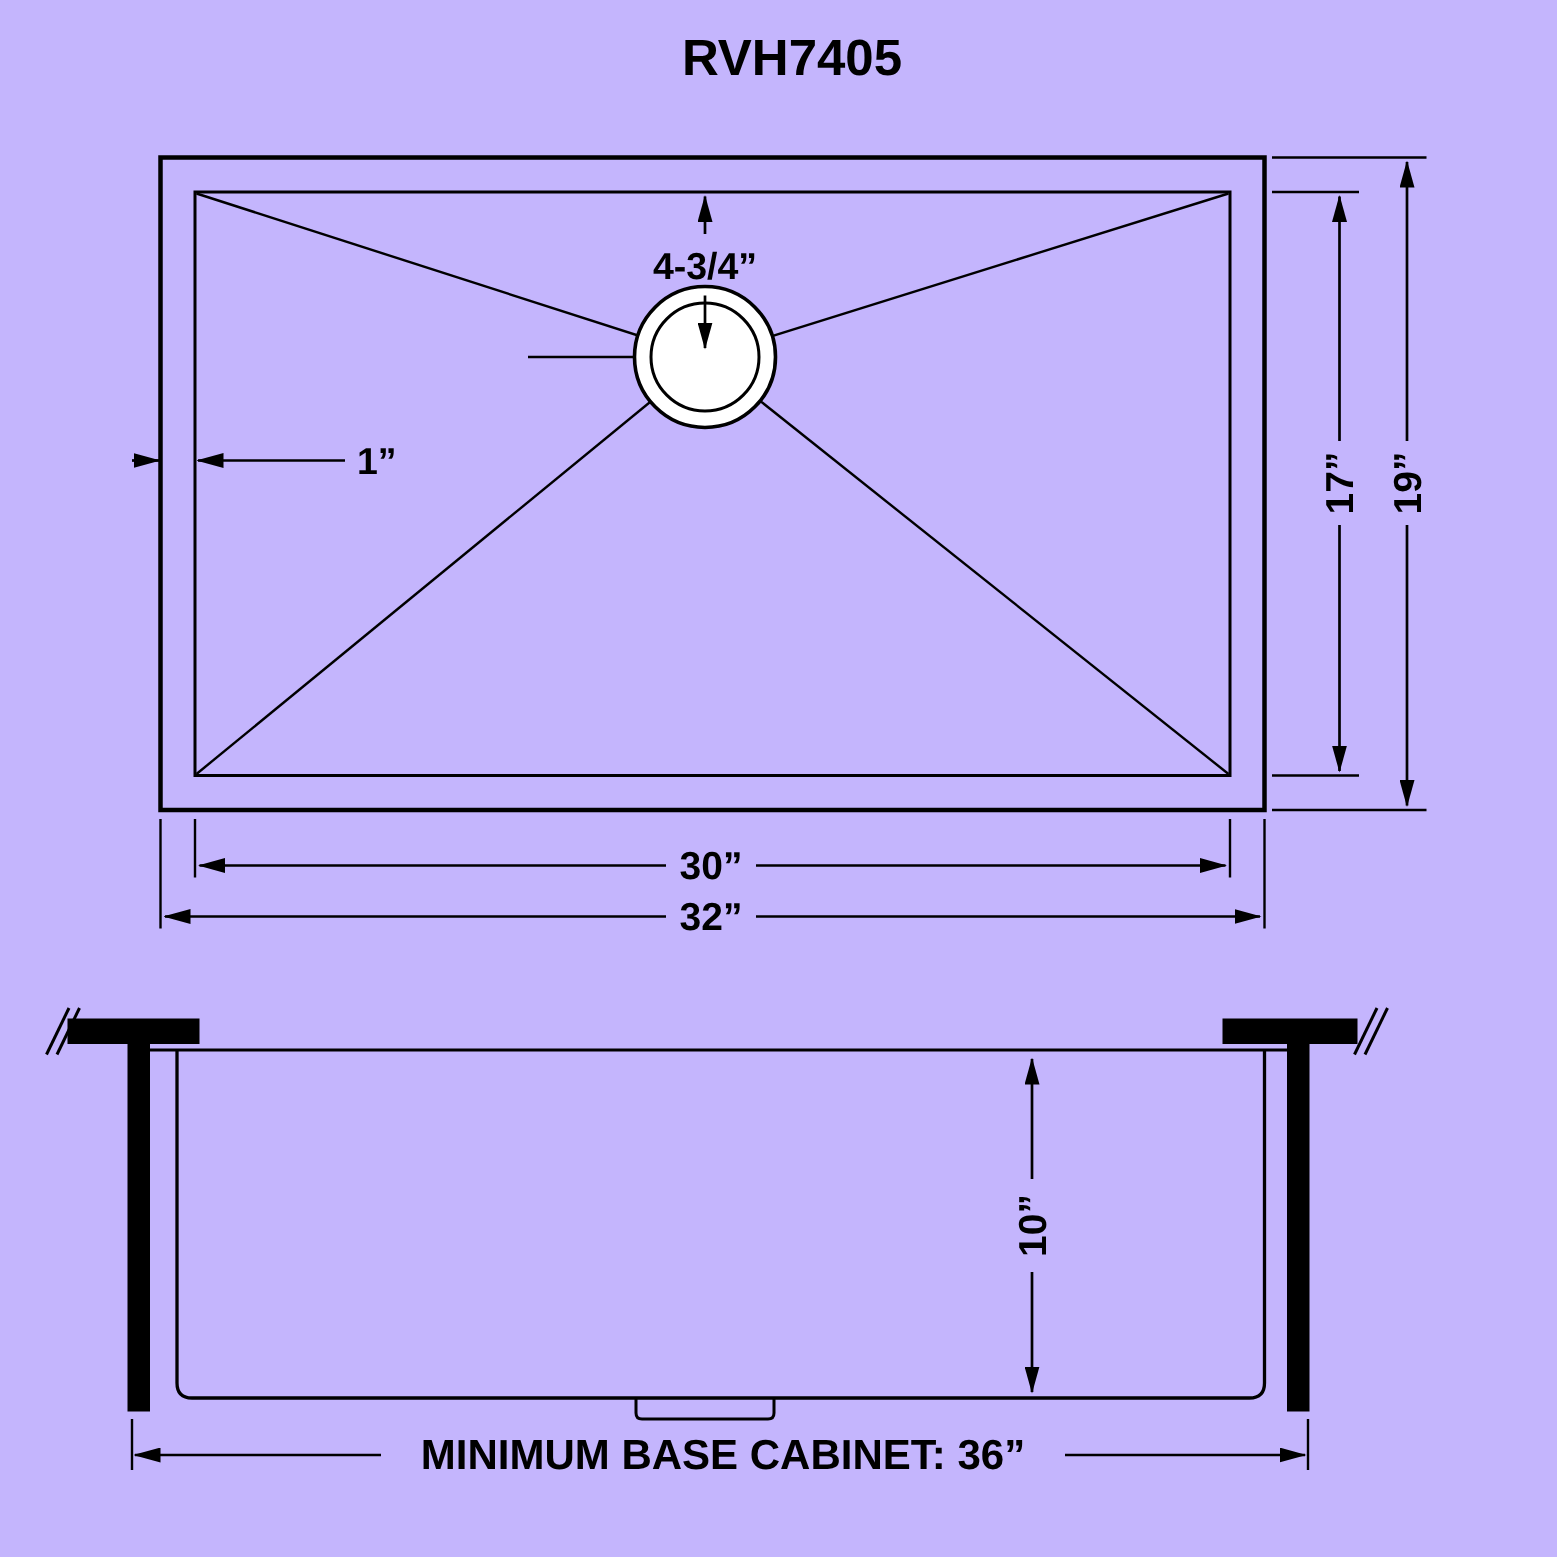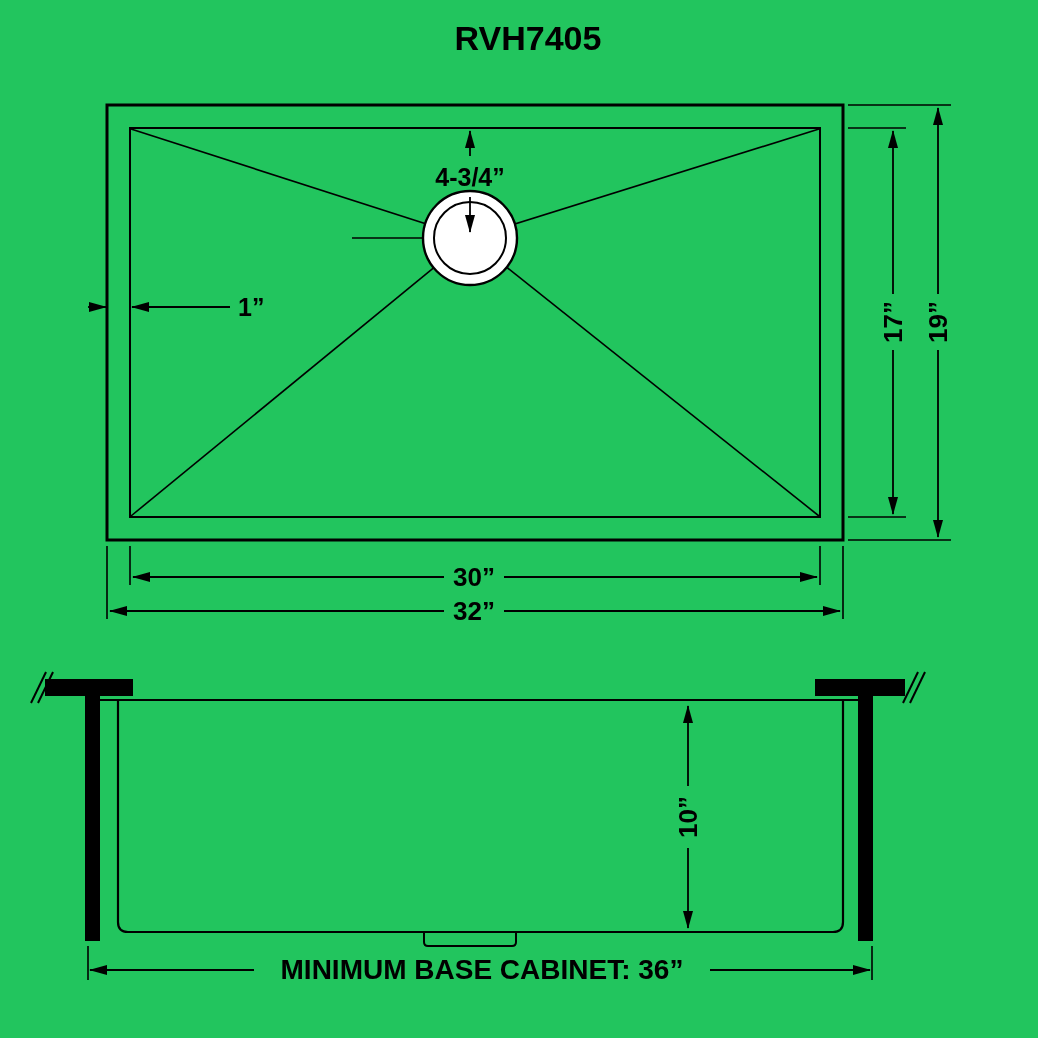--- a/index.html
+++ b/index.html
@@ -7,21 +7,21 @@
     padding: 0;
     background: #ffffff;
     width: 1038px;
     height: 1038px;
     font-family: "Liberation Sans", "DejaVu Sans", sans-serif;
   }
   #stage {
     position: relative;
     width: 1038px;
     height: 1038px;
-    background: #22c55e;
+    background: #c4b5fd;
     overflow: hidden;
   }
   svg { display: block; }
   .dim-text {
     font-family: "Liberation Sans", "DejaVu Sans", sans-serif;
     font-weight: bold;
     fill: #000000;
   }
   .thin  { stroke: #000; stroke-width: 1.6; fill: none; }
   .dim   { stroke: #000; stroke-width: 1.8; fill: none; }

